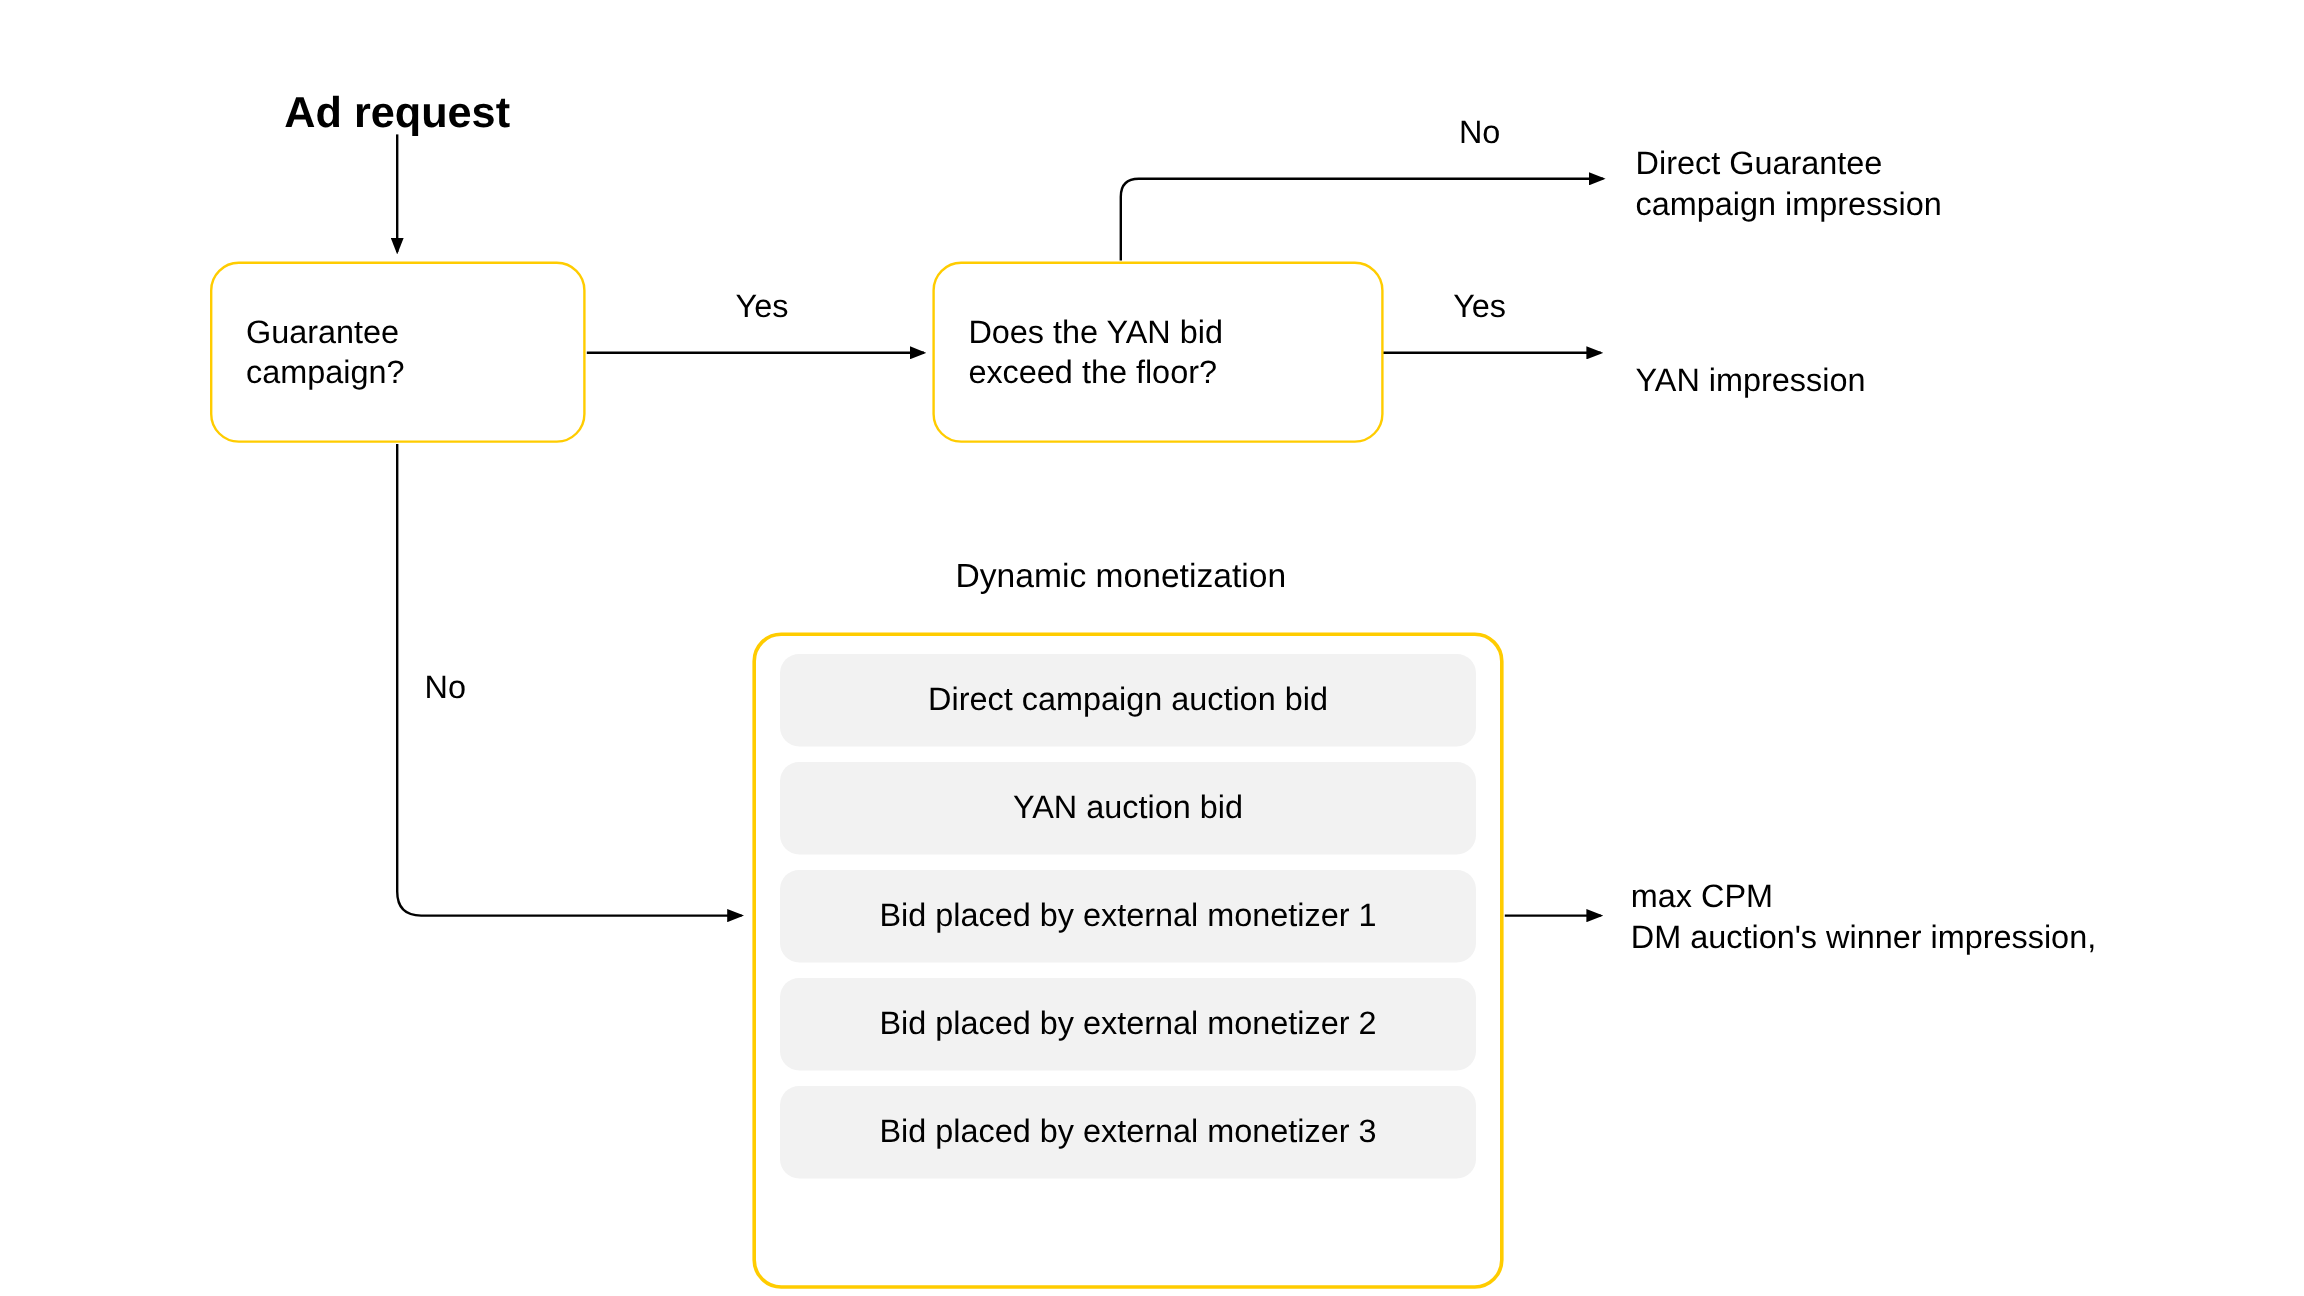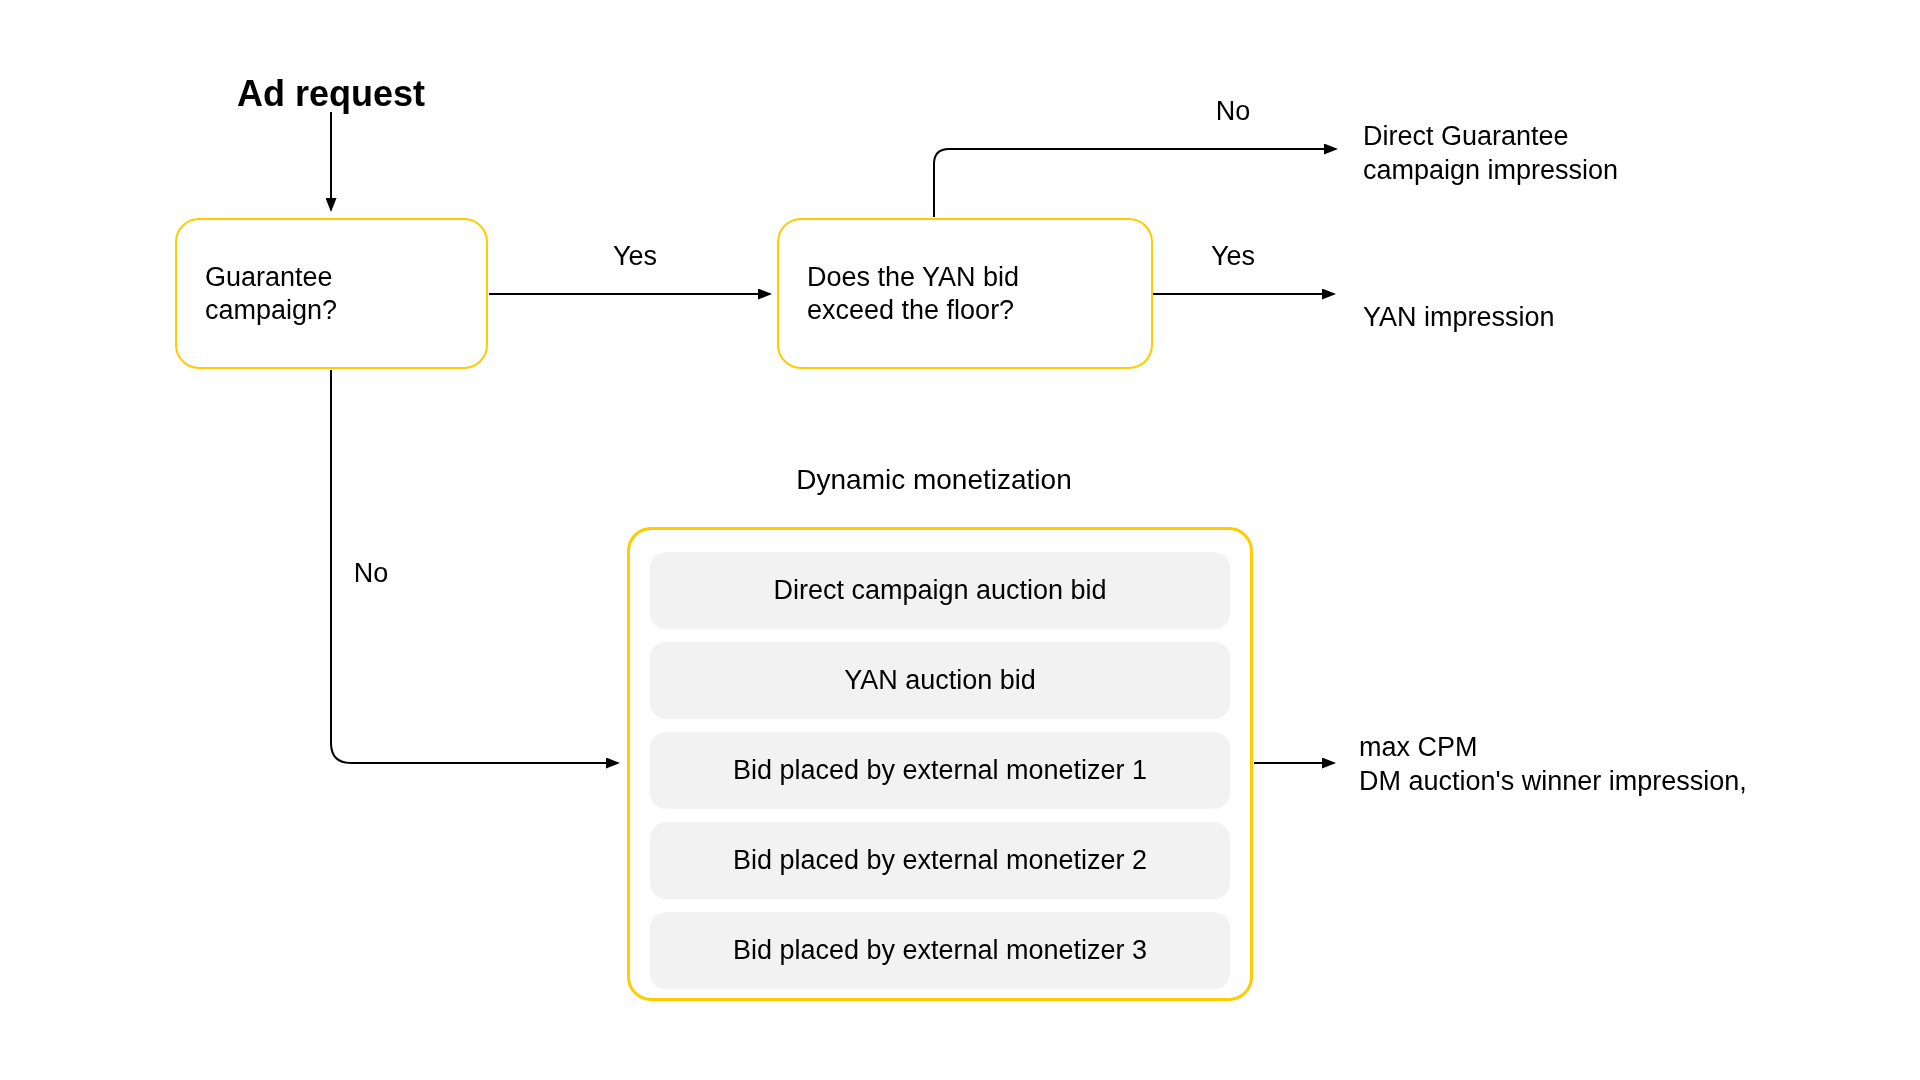--- a/index.html
+++ b/index.html
@@ -43,26 +43,26 @@
   .floating-label.bold { font-weight: 700; font-size: 36px; }
 
   .dm-title {
     position: absolute;
     transform: translate(-50%, -50%);
     font-size: 28px;
     white-space: nowrap;
   }
   .dm-box {
     position: absolute;
-    left: 627px; top: 527px; width: 626px; height: 474px;
+    left: 627px; top: 527px; width: 626px; height: 547px;
     background: #fff;
     border: 3px solid var(--accent);
     border-radius: 24px;
     padding: 15px 20px 3px 20px;
-    display: flex; flex-direction: column; gap: 13px; justify-content: center;
+    display: flex; flex-direction: column; gap: 13px;
   }
   .dm-row {
     flex: none; height: 77px;
     background: var(--row-bg);
     border-radius: 16px;
     display: flex; align-items: center; justify-content: center;
     font-size: 27px;
   }
 
   .outcome {

